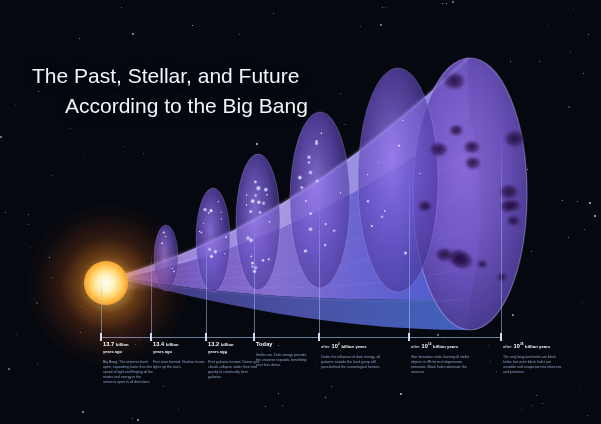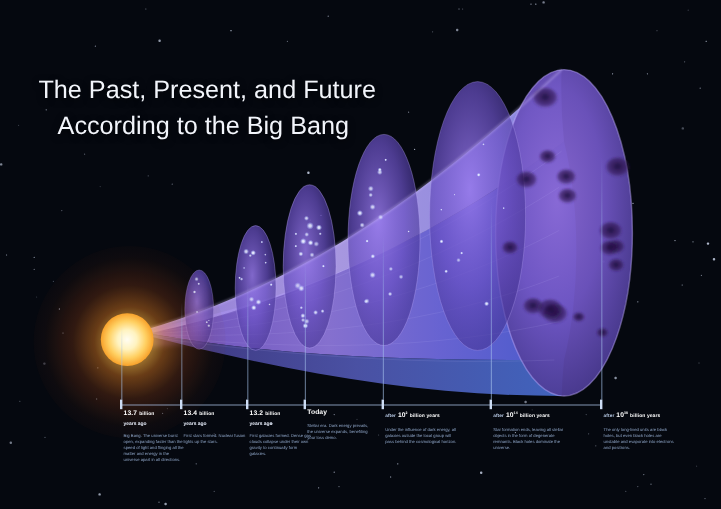--- a/index.html
+++ b/index.html
@@ -51,21 +51,21 @@
   .lbl .body{font-size:3.5px;line-height:5.1px;color:#8fa6c8;margin-top:5px;width:52px;}
   .lbl.wide .body{width:60px;}
   .lbl .pre{font-size:3.9px;color:#b9cbe6;}
   .lbl sup{font-size:2.9px;vertical-align:super;}
 
   .title{
     position:absolute;left:32px;top:47px;width:330px;
     color:#f2f5fb;font-size:21px;line-height:30px;font-weight:normal;
     text-shadow:0 1px 6px rgba(0,0,0,.65);
   }
-  .title .l2{display:block;margin-left:16px;}
+  .title .l2{display:block;margin-left:33px;}
 </style>
 </head>
 <body>
 
 <div id="stage">
 
   <div class="stars" id="starfield">
       <i style="left:28px;top:214px;width:1.4px;height:1.4px;opacity:0.61"></i>
       <i style="left:531px;top:251px;width:0.7px;height:0.7px;opacity:0.59"></i>
       <i style="left:570px;top:51px;width:0.7px;height:0.7px;opacity:0.35"></i>
@@ -332,21 +332,21 @@
       </g>
 
     <path d="M124,274 C250,236 352,166 468,58" stroke="rgba(215,200,255,.40)" stroke-width="1.6" fill="none" filter="url(#blurSm)"></path>
   </svg>
 
   <div class="bb-ray"></div>
   <div class="bb-glow"></div>
   <div class="bb-core"></div>
 
   <h1 class="title">
-    <span>The Past, Present, and Future</span>
+    <span>The Past, Stellar, and Future</span>
     <span class="l2">According to the Big Bang</span>
   </h1>
 
   <div class="axis"></div>
   <div id="ticks">
       <div class="tick" style="left:100px"></div>
       <div class="tick" style="left:150px"></div>
       <div class="tick" style="left:205px"></div>
       <div class="tick" style="left:253px"></div>
       <div class="tick" style="left:318px"></div>

